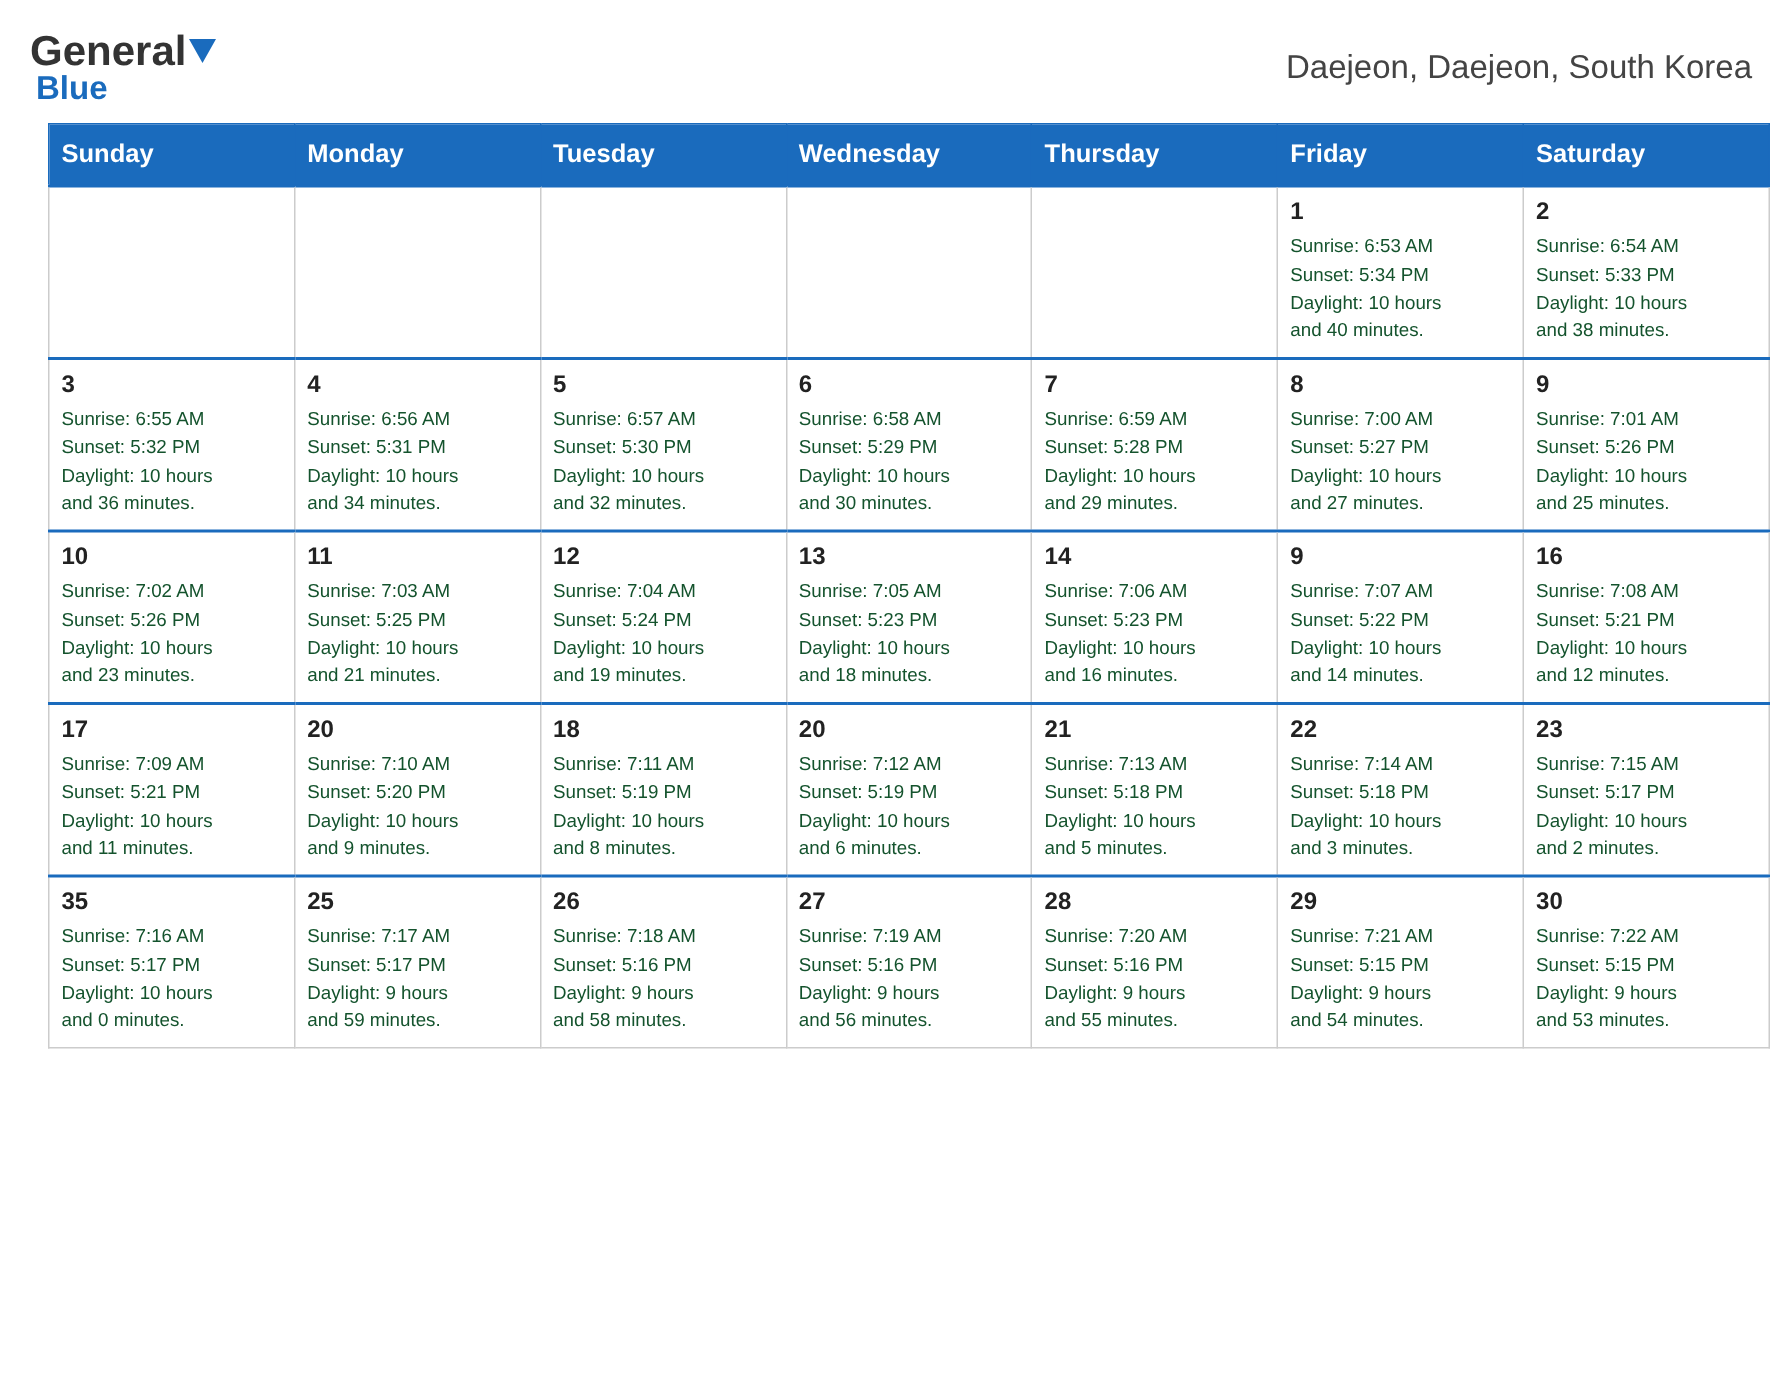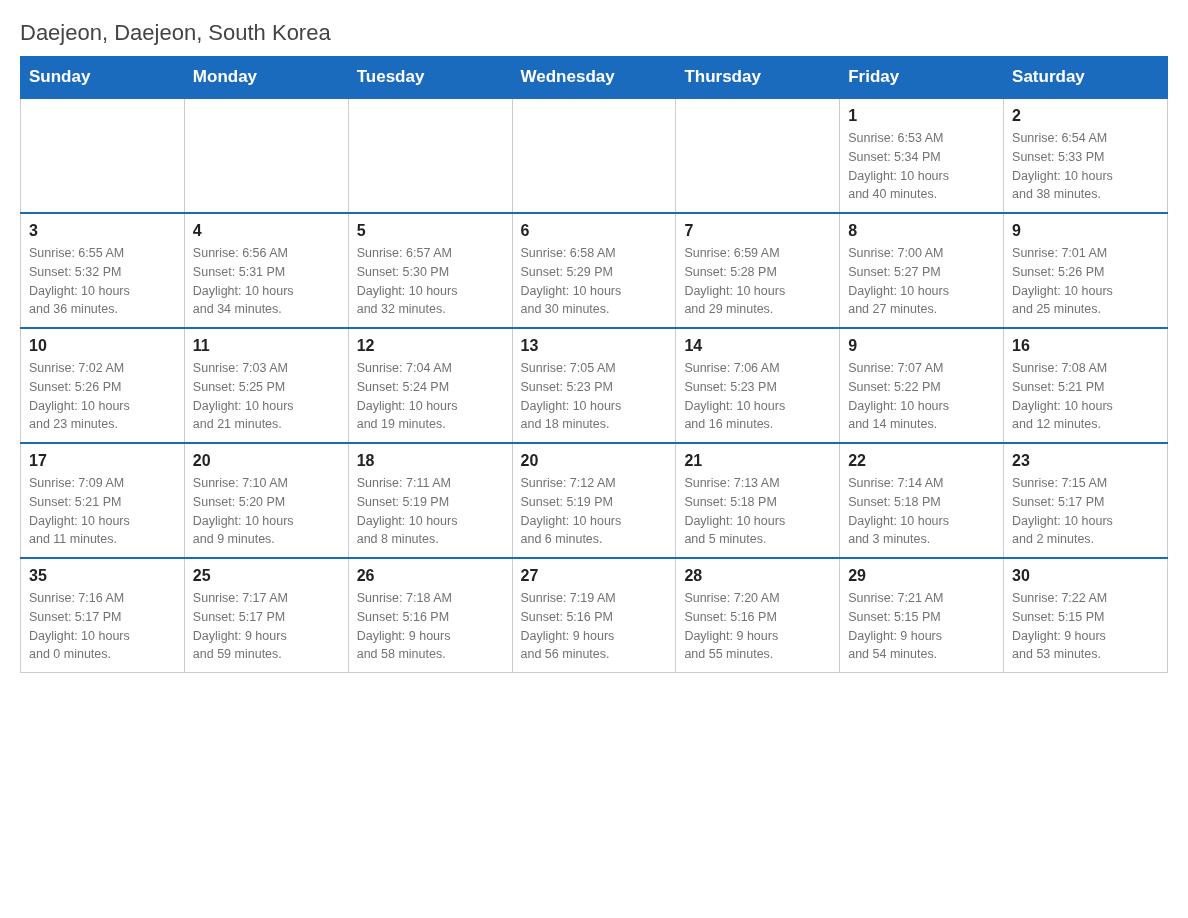--- a/index.html
+++ b/index.html
@@ -49,26 +49,27 @@
     }
     .month-title {
       font-size: 52px;
       font-weight: bold;
       color: #222;
       line-height: 1.1;
     }
     .location {
       font-size: 22px;
       color: #444;
-      margin-top: 0;
+      margin-top: 12px;
     }
     .calendar {
       width: 100%;
       border-collapse: collapse;
       margin-top: 8px;
+      margin-left: 12px;
     }
     .calendar th {
       background-color: #1a6bbd;
       color: #fff;
       font-size: 17px;
       font-weight: bold;
       padding: 10px 8px;
       text-align: left;
       border: 1px solid #1a6bbd;
     }
@@ -87,31 +88,38 @@
     }
     .day-number {
       font-size: 16px;
       font-weight: bold;
       color: #222;
       display: block;
       margin-bottom: 4px;
     }
     .day-info {
       font-size: 12.5px;
-      color: #737373;
+      color: #14532d;
       line-height: 1.5;
     }
     .empty-cell {
       background: #f9f9f9;
     }
   </style>
 </head>
 <body>
 
 <div class="header">
+  <div class="logo">
+    <div style="display:flex;align-items:center;">
+      <span class="logo-text">General</span>
+      <span class="logo-triangle"></span>
+    </div>
+    <div class="logo-blue-line">Blue</div>
+  </div>
   <div class="title-block">
     <div class="location">Daejeon, Daejeon, South Korea</div>
   </div>
 </div>
 
 <table class="calendar">
   <thead>
     <tr>
       <th>Sunday</th>
       <th>Monday</th>

